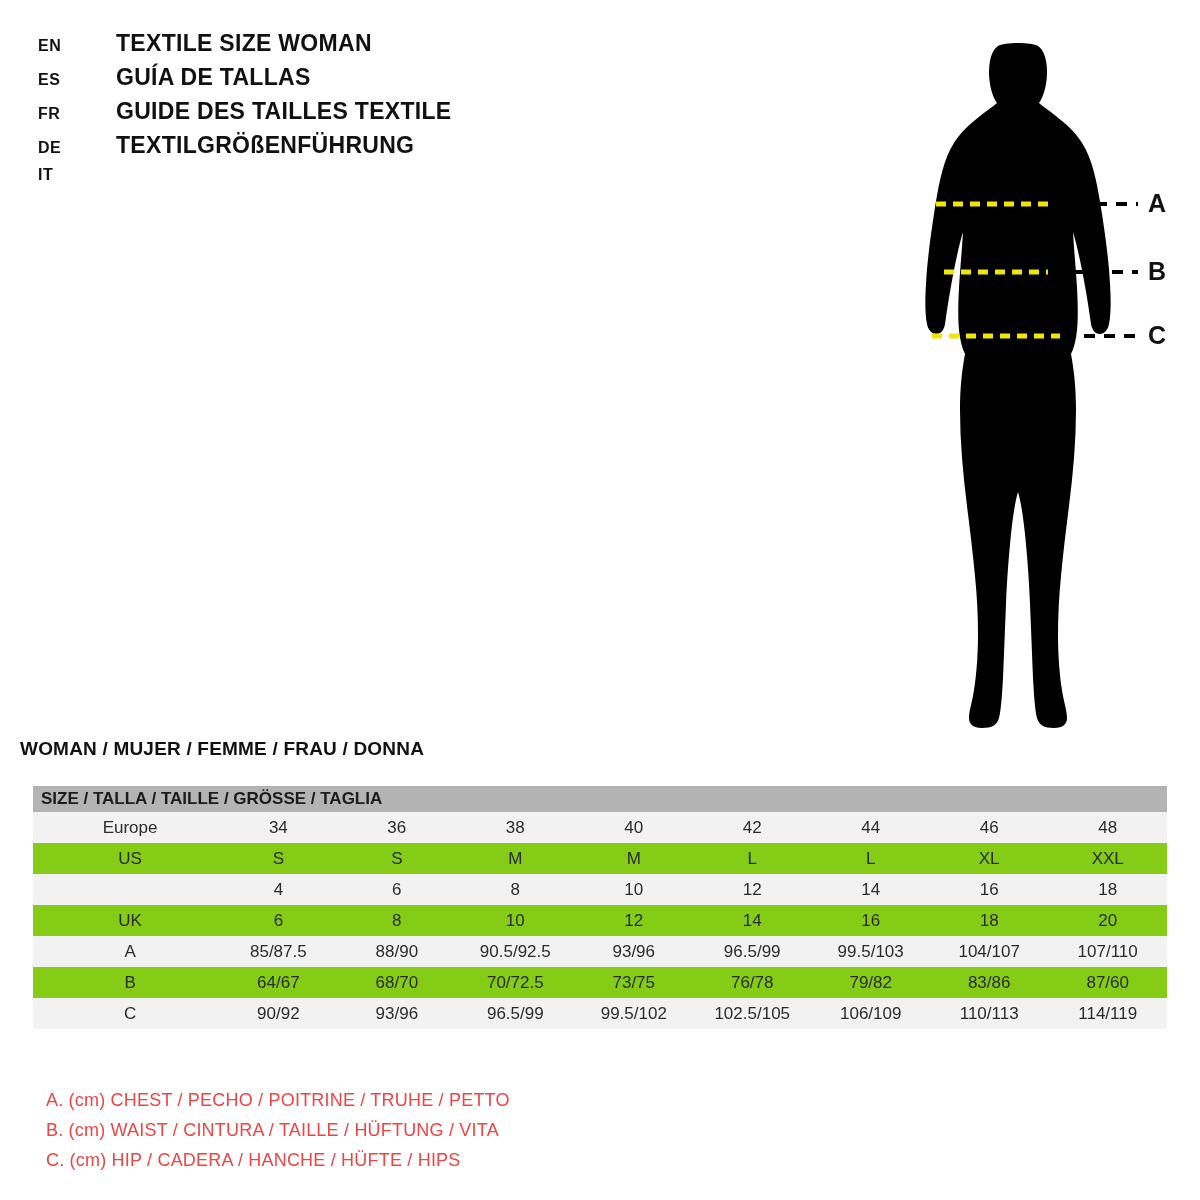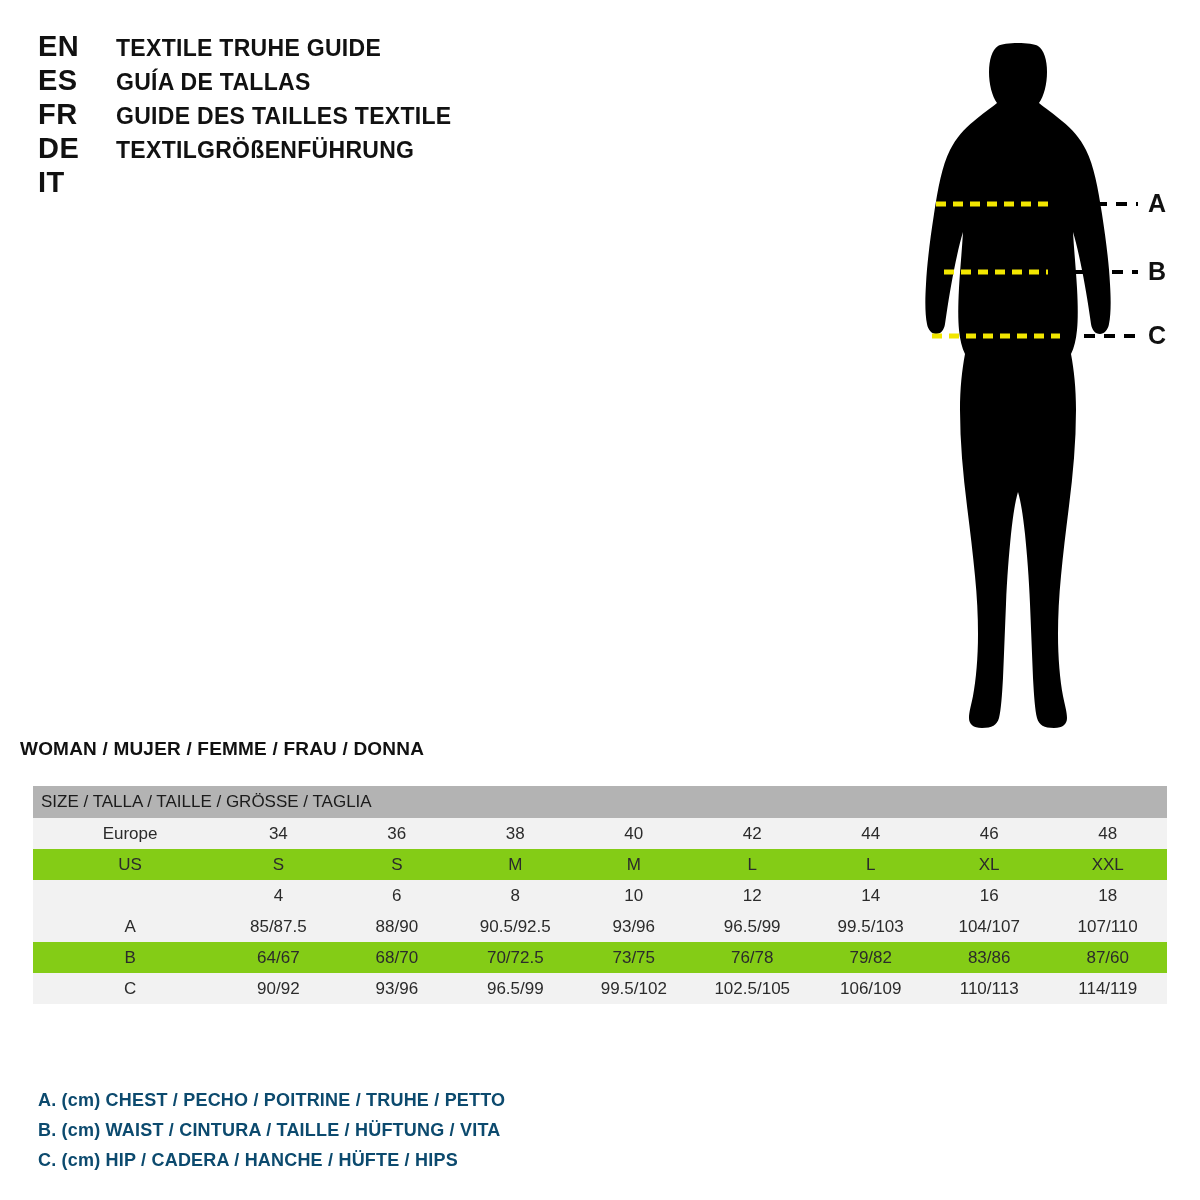--- a/index.html
+++ b/index.html
@@ -23,21 +23,21 @@
     width: 560px;
   }
   .lang-row {
     display: flex;
     align-items: baseline;
     height: 34px;
   }
   .lang-code {
     width: 78px;
     flex: 0 0 78px;
-    font-size: 29px;
+    font-size: 16px;
     font-weight: bold;
     letter-spacing: 0.5px;
     color: #111;
   }
   .lang-text {
     font-size: 23px;
     font-weight: bold;
     letter-spacing: 0.3px;
     color: #111;
     white-space: nowrap;
@@ -83,59 +83,60 @@
     height: 31px;
     padding: 0;
     font-weight: normal;
     vertical-align: middle;
   }
   .size-table thead th {
     background: #b3b3b3;
     text-align: left;
     padding-left: 8px;
     font-size: 17px;
-    font-weight: normal;
+    font-weight: bold;
     color: #1b1b1b;
-    height: 32px;
+    height: 26px;
   }
   .size-table tbody td.rowlabel {
     text-align: center;
     padding-left: 8px;
   }
   .size-table tbody td.val {
     text-align: center;
   }
   .size-table tbody tr.odd  { background: #f2f2f2; }
   .size-table tbody tr.even { background: #84cc16; }
 
   
   .legend {
     position: absolute;
     left: 38px;
     top: 1090px;
     width: 900px;
   }
   .legend-line {
     font-size: 18px;
-    font-weight: bold;
+    font-weight: normal;
     letter-spacing: 0.2px;
-    color: #0c4a6e;
+    color: #ef4444;
     height: 30px;
     white-space: nowrap;
+    margin-left: 8px;
   }
 </style>
 </head>
 <body>
 
 <div class="page">
 
   <div class="lang-block">
     <div class="lang-row">
       <span class="lang-code">EN</span>
-      <span class="lang-text">TEXTILE TRUHE GUIDE</span>
+      <span class="lang-text">TEXTILE SIZE WOMAN</span>
     </div>
     <div class="lang-row">
       <span class="lang-code">ES</span>
       <span class="lang-text">GUÍA DE TALLAS</span>
     </div>
     <div class="lang-row">
       <span class="lang-code">FR</span>
       <span class="lang-text">GUIDE DES TAILLES TEXTILE</span>
     </div>
     <div class="lang-row">
@@ -274,20 +275,31 @@
         <td class="rowlabel"></td>
         <td class="val">4</td>
         <td class="val">6</td>
         <td class="val">8</td>
         <td class="val">10</td>
         <td class="val">12</td>
         <td class="val">14</td>
         <td class="val">16</td>
         <td class="val">18</td>
       </tr>
+      <tr class="even">
+        <td class="rowlabel">UK</td>
+        <td class="val">6</td>
+        <td class="val">8</td>
+        <td class="val">10</td>
+        <td class="val">12</td>
+        <td class="val">14</td>
+        <td class="val">16</td>
+        <td class="val">18</td>
+        <td class="val">20</td>
+      </tr>
       <tr class="odd">
         <td class="rowlabel">A</td>
         <td class="val">85/87.5</td>
         <td class="val">88/90</td>
         <td class="val">90.5/92.5</td>
         <td class="val">93/96</td>
         <td class="val">96.5/99</td>
         <td class="val">99.5/103</td>
         <td class="val">104/107</td>
         <td class="val">107/110</td>

